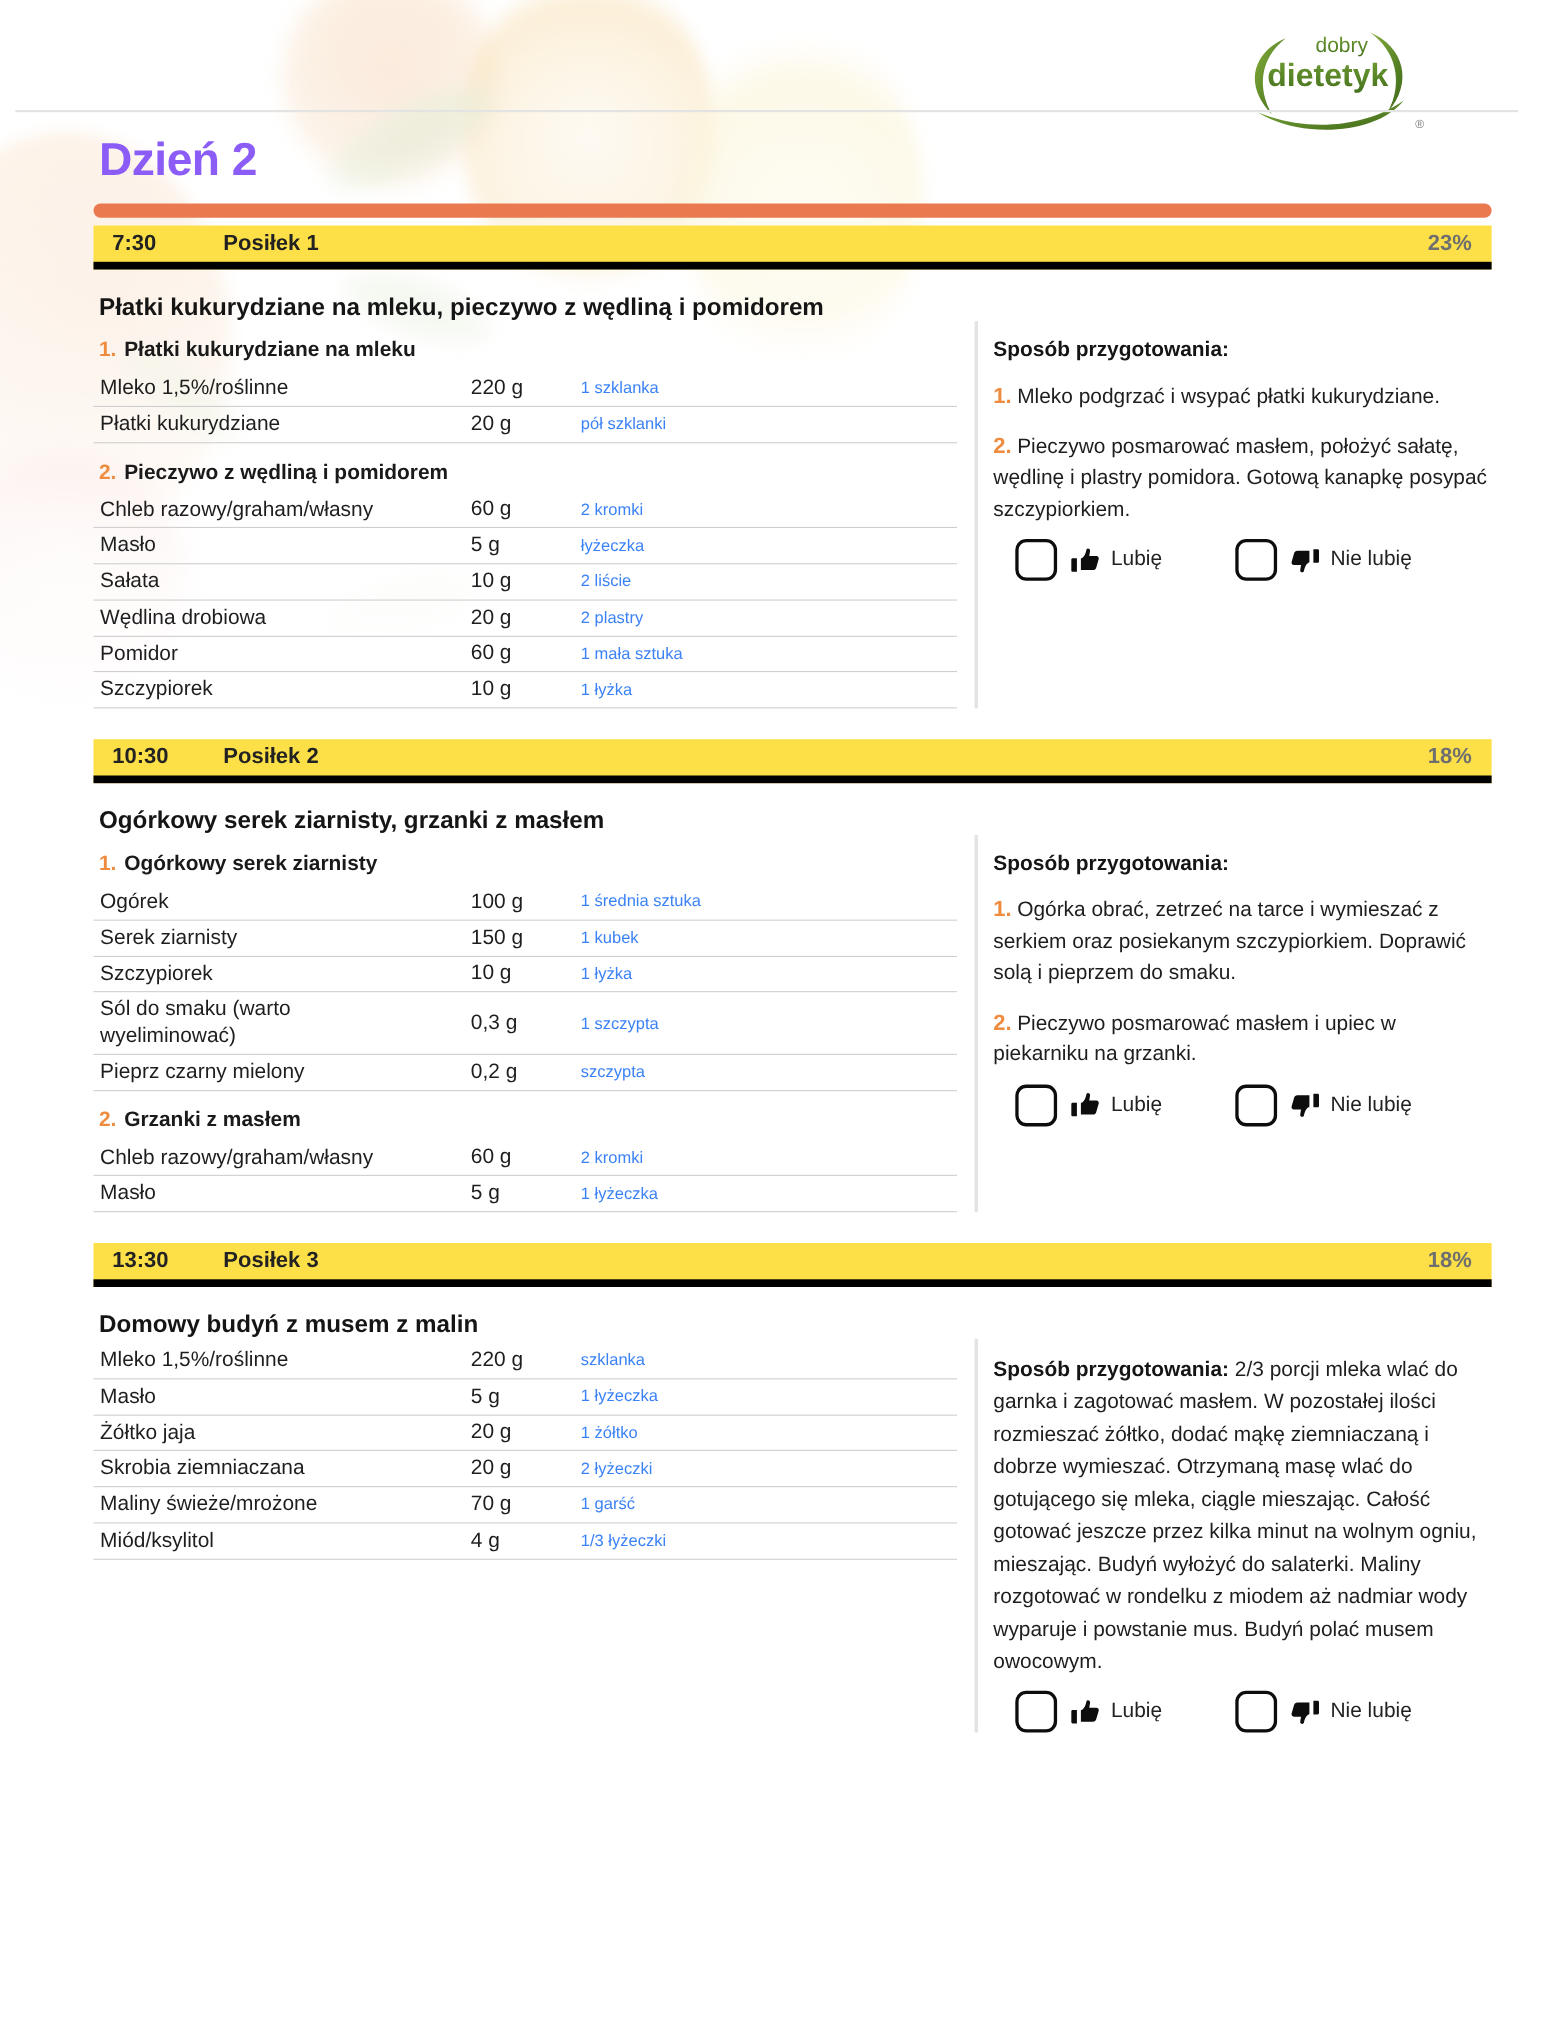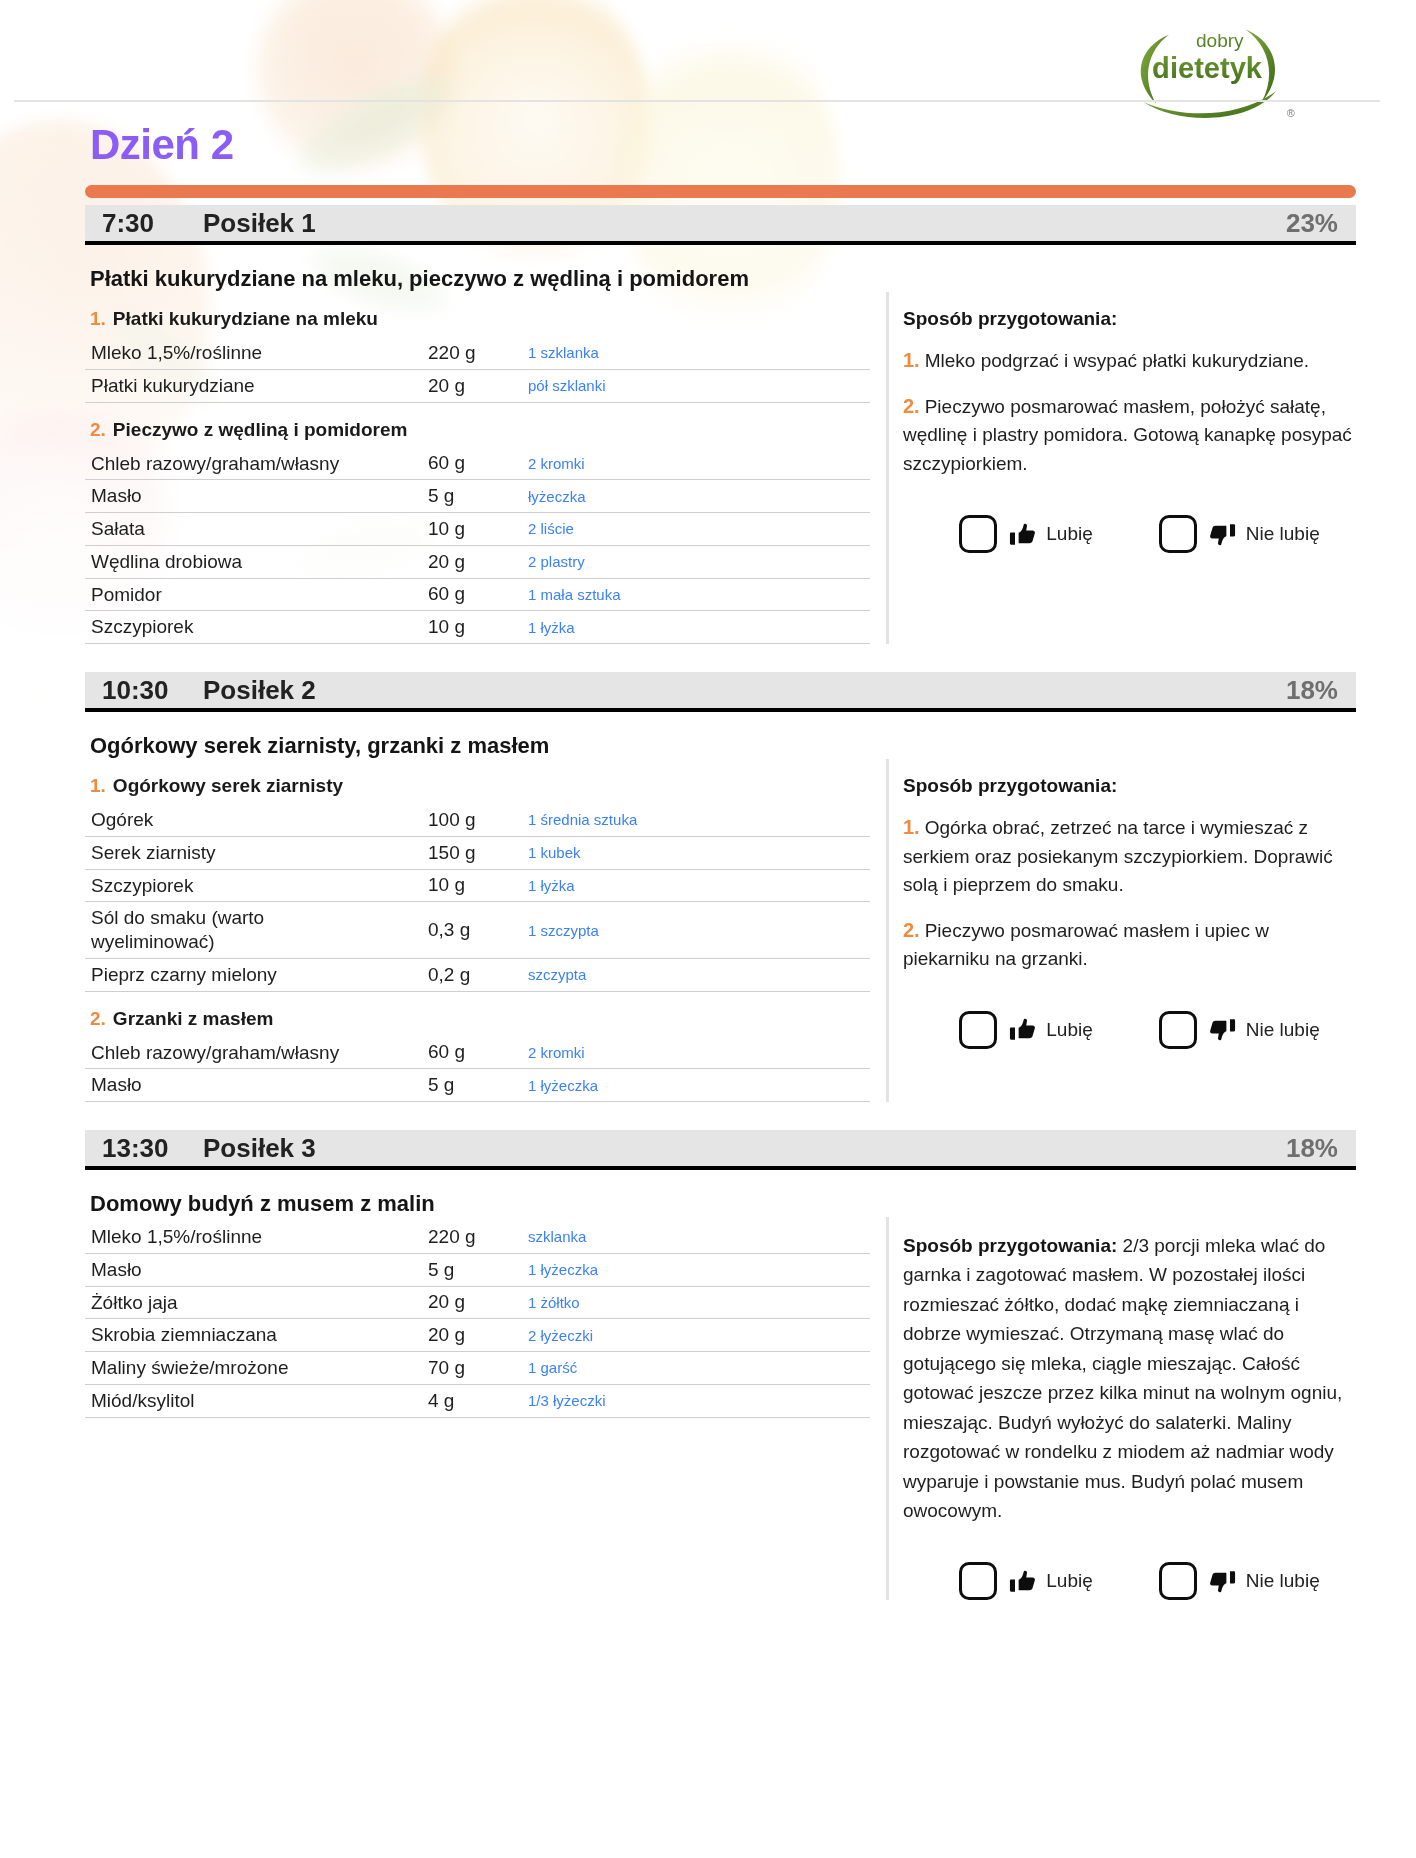--- a/index.html
+++ b/index.html
@@ -28,21 +28,21 @@
     pointer-events:none; }
   
   .header { position:relative; height:102px; }
   .header-rule { position:absolute; left:14px; right:36px; bottom:0; border-bottom:2px solid #e3e3e3; }
   .logo { position:absolute; top:22px; right:108px; width:200px; height:100px; }
   
   .content { position:relative; padding:0 60px 0 85px; }
   .day-title { color:#8b5cf6; font-size:42px; line-height:46px; font-weight:bold; margin:20px 0 0 5px; letter-spacing:-.5px; }
   .orange-bar { height:13px; margin-top:17px; background:#eb7950; border-radius:7px; }
   
-  .meal-bar { display:flex; align-items:center; height:40px; background:#e5e5e5; border-bottom:4px solid #000000; font-weight:bold; font-size:26px; color:#222; }
+  .meal-bar { display:flex; align-items:center; height:40px; background:#fde047; border-bottom:7px solid #000000; font-weight:bold; font-size:20px; color:#222; }
   .meal-bar.first { margin-top:7px; }
   .meal + .meal .meal-bar { margin-top:28px;align-items:center; }
   .meal-time { margin-left:17px; width:101px; }
   .meal-percent { margin-left:auto; margin-right:18px; color:#6f6f6f; }
   .meal-title { font-size:22px; font-weight:bold; margin:21px 0 0 5px; color:#151515; }
   
   .meal-body { display:flex; align-items:stretch; margin-top:0; }
   .left-col  { width:785px; }
   .v-divider { width:3px; background:#e3e3e3; margin-left:16px; }
   .right-col { flex:1; padding-left:14px; padding-top:8px; }
@@ -54,21 +54,21 @@
   .ing-name    { width:343px; padding:2px 73px 2px 6px; font-size:19px; line-height:1.25; }
   .ing-amount  { width:100px; font-size:19px; }
   .ing-measure { flex:1; font-size:15px; color:#3b82f6; }
   
   .prep-heading { font-size:19px; font-weight:bold; margin:8px 0 2px; color:#151515; }
   .step { font-size:19px; line-height:1.5; margin-top:15px; }
   .step-num { color:#ee8b3e; font-weight:bold; font-size:20px; margin-right:5px; }
   .prep-inline { font-size:19px; line-height:1.55; margin-top:6px; }
   .prep-inline strong { color:#151515; }
   
-  .likes { display:flex; align-items:center; margin-top:37px; padding-left:20px;justify-content:center; }
+  .likes { display:flex; align-items:center; margin-top:12px; padding-left:20px; }
   .checkbox { flex:none; width:38px; height:38px; border:3px solid #0d0d0d; border-radius:10px; background:#fff; margin-right:11px; cursor:pointer; }
   .checkbox.second { margin-left:66px; }
   .thumb { flex:none; width:29px; height:29px; margin-right:9px; fill:#0d0d0d; }
   .like-label { font-size:19px; color:#222; }
 </style>
 </head>
 <body>
 
 <div class="page">
 

